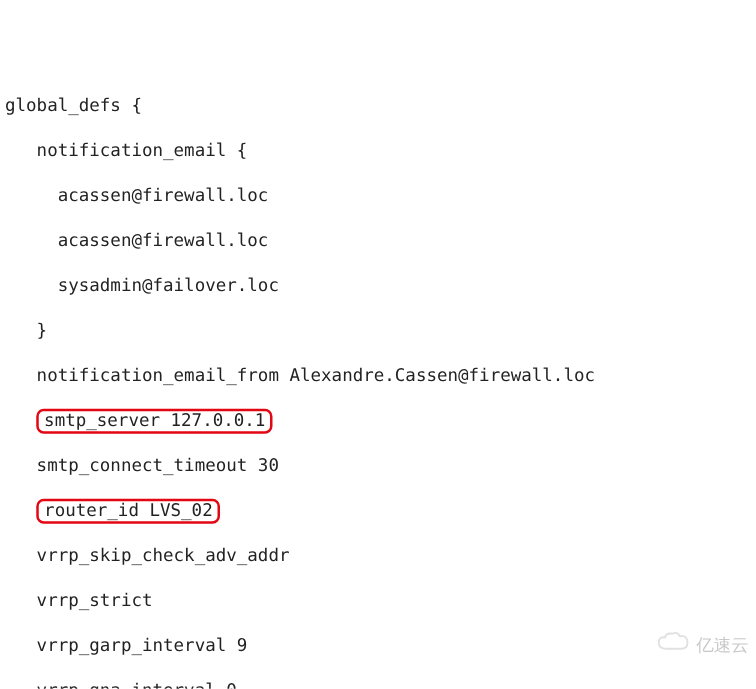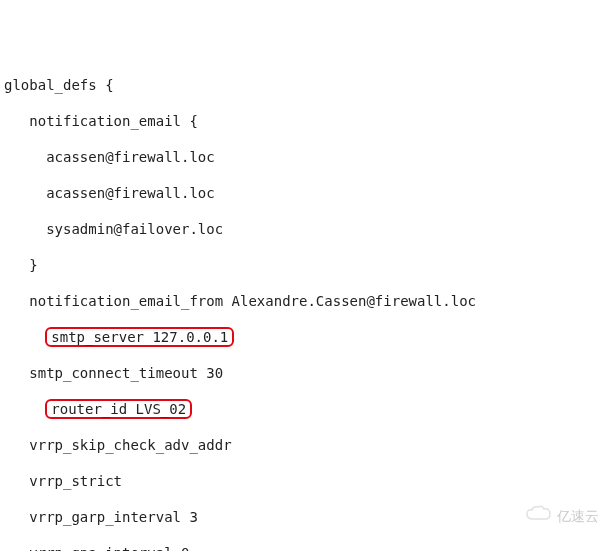--- a/index.html
+++ b/index.html
@@ -17,21 +17,21 @@
     position: relative;
     overflow: hidden;
   }
   .line { display: block; }
   .ind1 { padding-left: 3ch; }
   .ind2 { padding-left: 5ch; }
   .hl {
     border: 2px solid #e30613;
     border-radius: 6px;
     padding: 0px 4px;
-    margin: -2px 16px;
+    margin: -2px 0;
     display: inline-block;
     line-height: 16px;
   }
   .watermark {
     position: absolute;
     right: 6px;
     bottom: 6px;
     font-family: sans-serif;
     font-size: 14px;
     color: #c9c9c9;
@@ -52,21 +52,21 @@
 <span class="line ind2">acassen@firewall.loc</span>
 <span class="line ind2">acassen@firewall.loc</span>
 <span class="line ind2">sysadmin@failover.loc</span>
 <span class="line ind1">}</span>
 <span class="line ind1">notification_email_from Alexandre.Cassen@firewall.loc</span>
 <span class="line ind1"><span class="hl">smtp_server 127.0.0.1</span></span>
 <span class="line ind1">smtp_connect_timeout 30</span>
 <span class="line ind1"><span class="hl">router_id LVS_02</span></span>
 <span class="line ind1">vrrp_skip_check_adv_addr</span>
 <span class="line ind1">vrrp_strict</span>
-<span class="line ind1">vrrp_garp_interval 3</span>
+<span class="line ind1">vrrp_garp_interval 9</span>
 <span class="line ind1">vrrp_gna_interval 0</span>
 
 <span class="line"></span>
 
 
 
 
 
 
 

